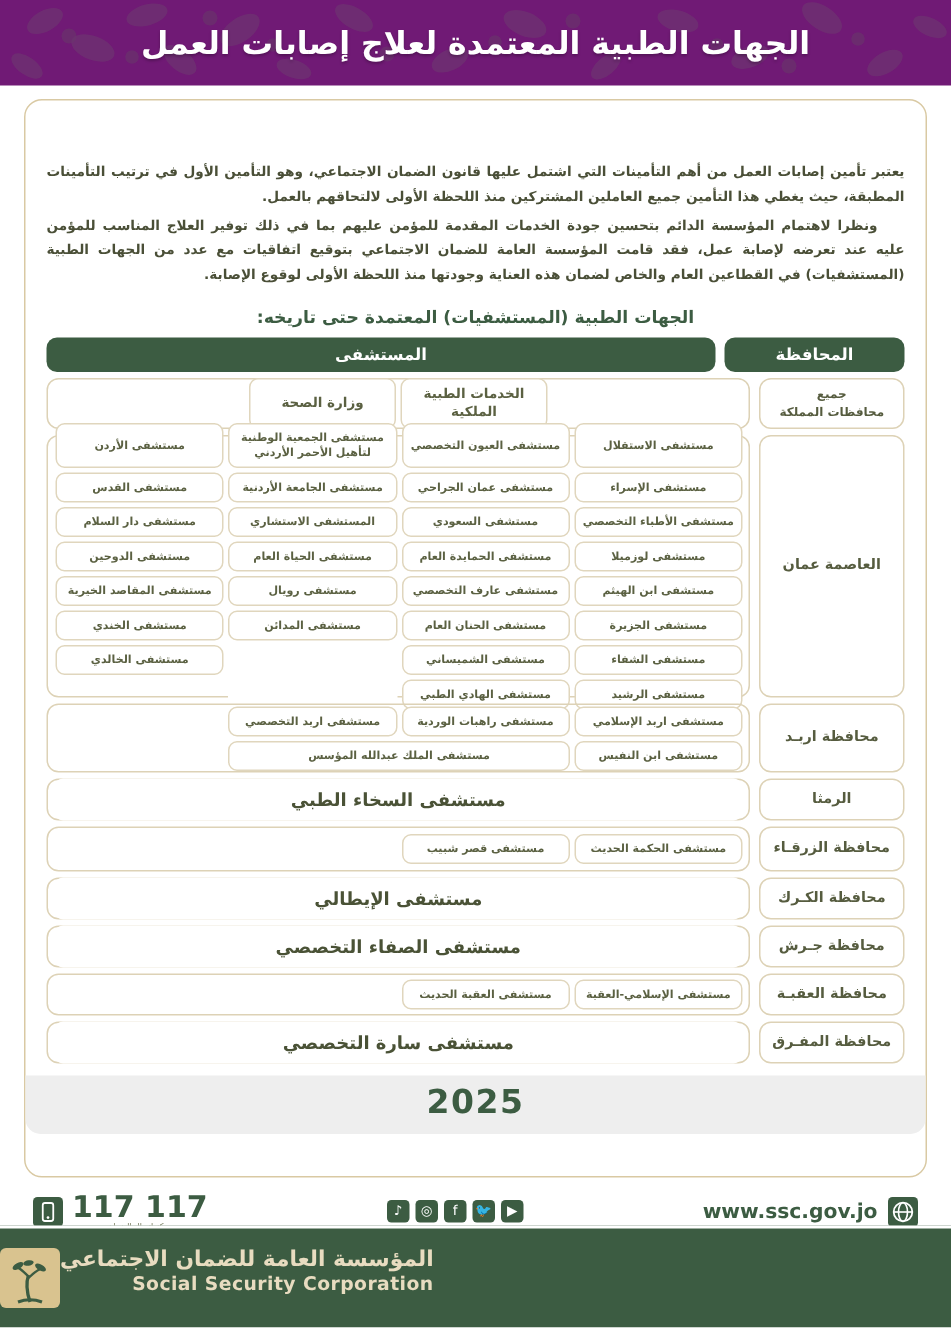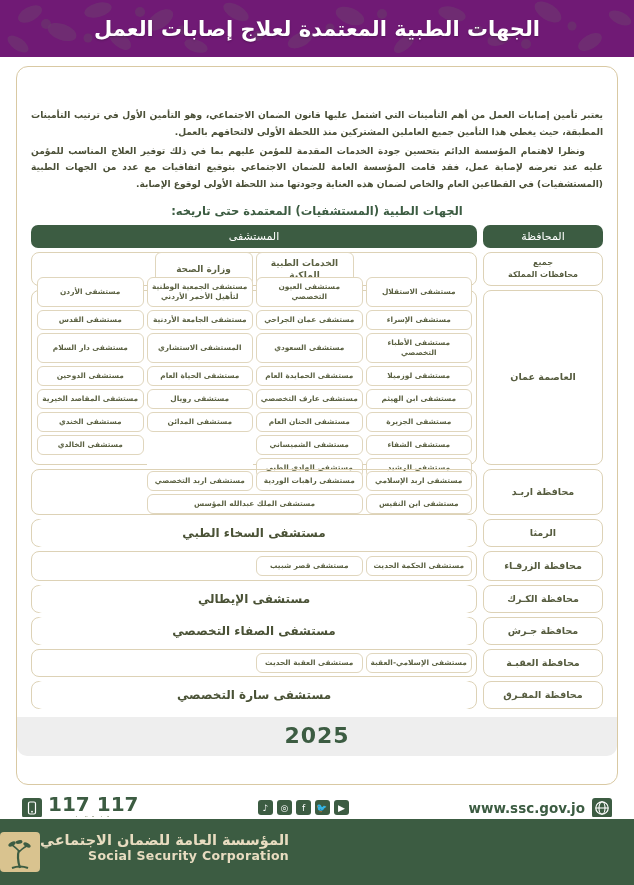--- a/index.html
+++ b/index.html
@@ -69,30 +69,30 @@
   }
 
   
   .tbl { display: flex; flex-direction: column; gap: 4px; }
   .thead { display: flex; gap: 6px; }
   .th {
     background: #3c5c42;
     color: #fff;
     border-radius: 7px;
     font-size: 11px;
-    font-weight: normal;
+    font-weight: bold;
     text-align: center;
     padding: 5px 0;
   }
   .th-gov { width: 120px; flex: none; }
   .th-hosp { flex: 1; }
 
   .trow { display: flex; gap: 6px; align-items: stretch; }
   .cell-gov {
-    width: 120px; flex: none;
+    width: 97px; flex: none;
     border: 1px solid #ddd2b6;
     border-radius: 8px;
     display: flex; align-items: center; justify-content: center;
     color: #565c3f;
     font-size: 9.6px;
     font-weight: bold;
     text-align: center;
     line-height: 1.5;
     padding: 4px 2px;
     letter-spacing: 1.2px;

